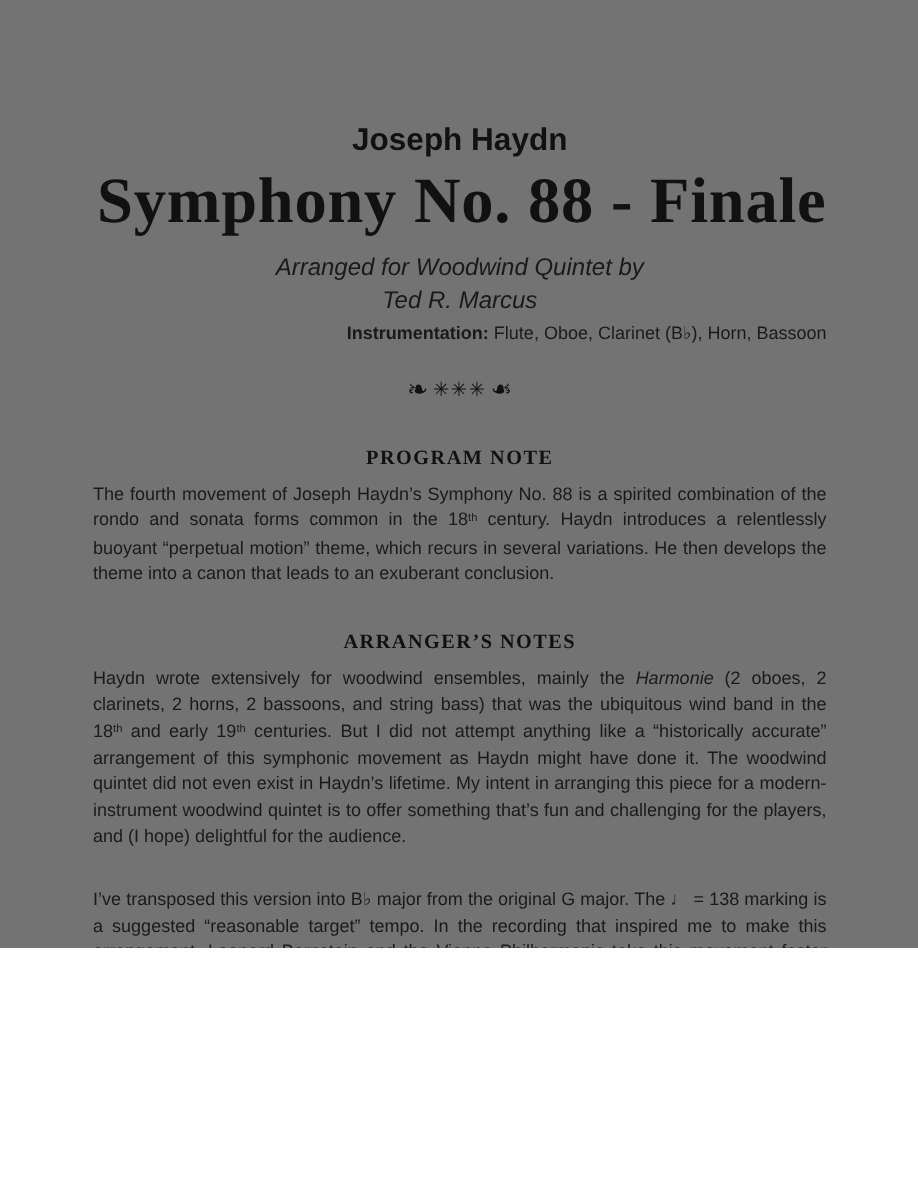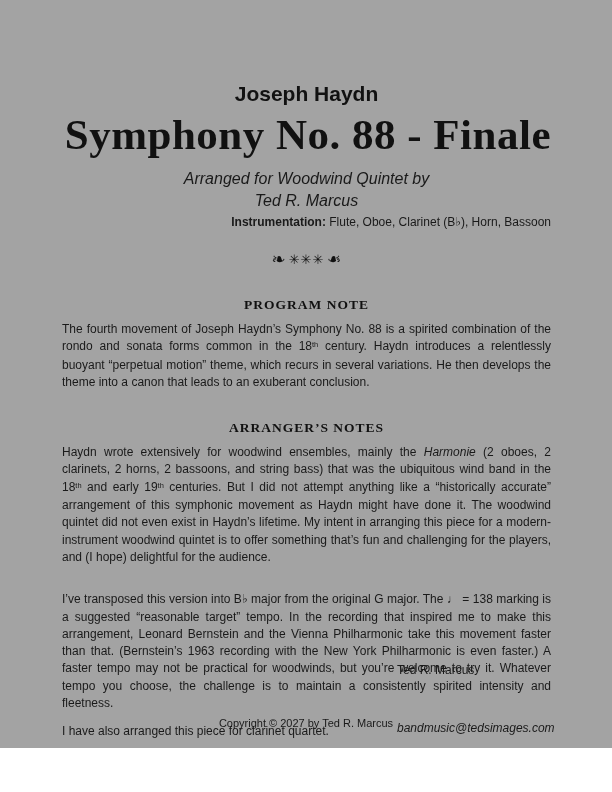--- a/index.html
+++ b/index.html
@@ -3,22 +3,22 @@
 <meta charset="utf-8">
 <style>
   html, body {
     margin: 0;
     padding: 0;
     background: #ffffff;
   }
   .page {
     position: relative;
     width: 612px;
-    height: 748px;
-    background: #a3a3a3;
+    height: 632px;
+    background: #737373;
     color: #1a1a1a;
     font-family: "Liberation Sans", "DejaVu Sans", sans-serif;
     overflow: hidden;
     box-sizing: border-box;
     padding: 81px 61px 0 62px;
   }
   .author {
     text-align: center;
     font-weight: bold;
     font-size: 21px;

